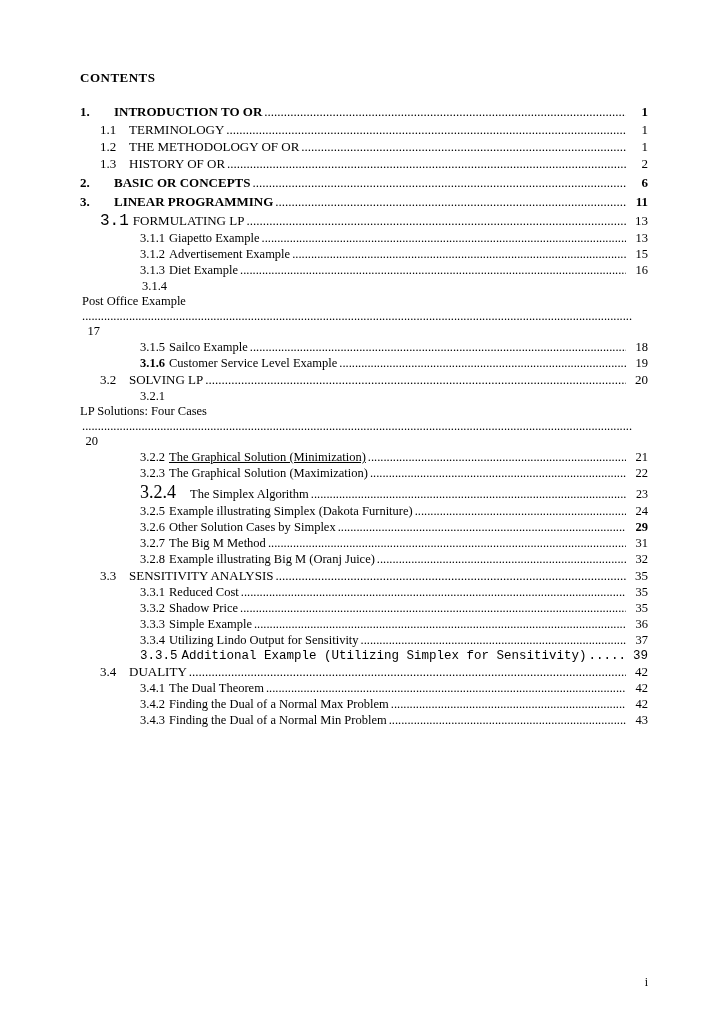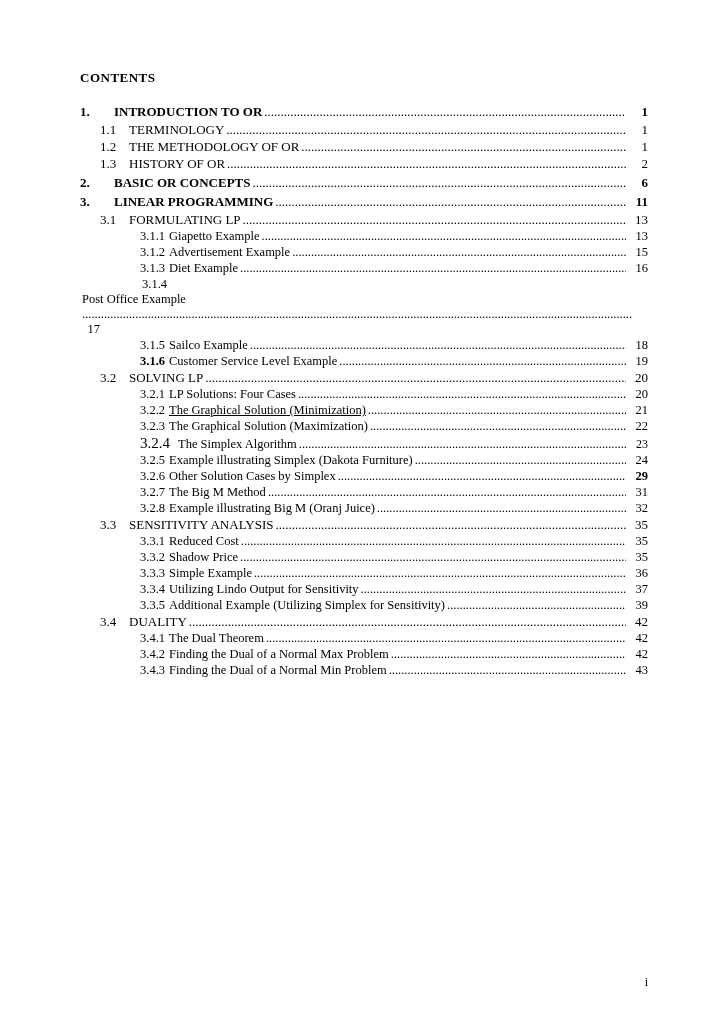--- a/index.html
+++ b/index.html
@@ -98,21 +98,21 @@
         <span style="flex: 1 1 0%; overflow: hidden; font-size: 13px; position: relative; margin-left: 2px; margin-right: 4px; white-space: nowrap; display: inline-block; vertical-align: baseline;"> ................................................................................................................................................................................</span>
         <span style="font-weight: bold; font-size: 13px; flex-shrink: 0; text-align: right; min-width: 18px;">6</span>
       </div>
       <div class="toc-entry" style="margin-top: 3px; margin-bottom: 2px; display: flex; align-items: baseline; width: 100%;">
         <span style="font-weight: bold; font-size: 13px; padding-left: 0px; flex-shrink: 0; min-width: 30px; margin-right: 4px;">3.</span>
         <span style="font-weight: bold; font-size: 13px; white-space: nowrap; flex-shrink: 0;">LINEAR PROGRAMMING</span>
         <span style="flex: 1 1 0%; overflow: hidden; font-size: 13px; position: relative; margin-left: 2px; margin-right: 4px; white-space: nowrap; display: inline-block; vertical-align: baseline;"> ................................................................................................................................................................................</span>
         <span style="font-weight: bold; font-size: 13px; flex-shrink: 0; text-align: right; min-width: 18px;">11</span>
       </div>
       <div class="toc-entry" style="margin-bottom: 1px; display: flex; align-items: baseline; width: 100%;">
-        <span style="font-weight: normal; font-size: 13px; padding-left: 20px; flex-shrink: 0; min-width: 45px; margin-right: 4px;">3.1</span>
+        <span style="font-weight: normal; font-size: 16px; padding-left: 20px; flex-shrink: 0; min-width: 45px; margin-right: 4px; font-family: Liberation Mono, monospace;">3.1</span>
         <span style="font-weight: normal; font-size: 13px; white-space: nowrap; flex-shrink: 0;">FORMULATING LP</span>
         <span style="flex: 1 1 0%; overflow: hidden; font-size: 13px; position: relative; margin-left: 2px; margin-right: 4px; white-space: nowrap; display: inline-block; vertical-align: baseline;"> ................................................................................................................................................................................</span>
         <span style="font-weight: normal; font-size: 13px; flex-shrink: 0; text-align: right; min-width: 18px;">13</span>
       </div>
       <div class="toc-entry" style="margin-bottom: 1px; display: flex; align-items: baseline; width: 100%;">
         <span style="font-weight: normal; font-size: 12.5px; padding-left: 60px; flex-shrink: 0; min-width: 55px; margin-right: 4px;">3.1.1</span>
         <span style="font-weight: normal; font-size: 12.5px; white-space: nowrap; flex-shrink: 0;">Giapetto Example</span>
         <span style="flex: 1 1 0%; overflow: hidden; font-size: 12.5px; position: relative; margin-left: 2px; margin-right: 4px; white-space: nowrap; display: inline-block; vertical-align: baseline;"> ................................................................................................................................................................................</span>
         <span style="font-weight: normal; font-size: 12.5px; flex-shrink: 0; text-align: right; min-width: 18px;">13</span>
       </div>
@@ -145,40 +145,40 @@
         <span style="font-weight: normal; font-size: 12.5px; white-space: nowrap; flex-shrink: 0;">Customer Service Level Example</span>
         <span style="flex: 1 1 0%; overflow: hidden; font-size: 12.5px; position: relative; margin-left: 2px; margin-right: 4px; white-space: nowrap; display: inline-block; vertical-align: baseline;"> ................................................................................................................................................................................</span>
         <span style="font-weight: normal; font-size: 12.5px; flex-shrink: 0; text-align: right; min-width: 18px;">19</span>
       </div>
       <div class="toc-entry" style="margin-bottom: 1px; display: flex; align-items: baseline; width: 100%;">
         <span style="font-weight: normal; font-size: 13px; padding-left: 20px; flex-shrink: 0; min-width: 45px; margin-right: 4px;">3.2</span>
         <span style="font-weight: normal; font-size: 13px; white-space: nowrap; flex-shrink: 0;">SOLVING LP</span>
         <span style="flex: 1 1 0%; overflow: hidden; font-size: 13px; position: relative; margin-left: 2px; margin-right: 4px; white-space: nowrap; display: inline-block; vertical-align: baseline;"> ................................................................................................................................................................................</span>
         <span style="font-weight: normal; font-size: 13px; flex-shrink: 0; text-align: right; min-width: 18px;">20</span>
       </div>
-      <div class="toc-entry" style="margin-bottom: 1px; display: flex; align-items: flex-start; width: 100%;">
+      <div class="toc-entry" style="margin-bottom: 1px; display: flex; align-items: flex-start; width: 100%; flex-direction: column;">
         <span style="font-weight: normal; font-size: 12.5px; padding-left: 60px; flex-shrink: 0; min-width: 55px; margin-right: 4px;">3.2.1</span>
         <span style="font-weight: normal; font-size: 12.5px; white-space: nowrap; flex-shrink: 0;">LP Solutions: Four Cases</span>
         <span style="flex: 1 1 0%; overflow: hidden; font-size: 12.5px; position: relative; margin-left: 2px; margin-right: 4px; white-space: nowrap; display: inline-block; vertical-align: baseline;"> ................................................................................................................................................................................</span>
         <span style="font-weight: normal; font-size: 12.5px; flex-shrink: 0; text-align: right; min-width: 18px;">20</span>
       </div>
       <div class="toc-entry" style="margin-bottom: 1px; display: flex; align-items: baseline; width: 100%;">
         <span style="font-weight: normal; font-size: 12.5px; padding-left: 60px; flex-shrink: 0; min-width: 55px; margin-right: 4px;">3.2.2</span>
         <span style="font-weight: normal; font-size: 12.5px; white-space: nowrap; flex-shrink: 0; text-decoration: underline;">The Graphical Solution (Minimization)</span>
         <span style="flex: 1 1 0%; overflow: hidden; font-size: 12.5px; position: relative; margin-left: 2px; margin-right: 4px; white-space: nowrap; display: inline-block; vertical-align: baseline;"> ................................................................................................................................................................................</span>
         <span style="font-weight: normal; font-size: 12.5px; flex-shrink: 0; text-align: right; min-width: 18px;">21</span>
       </div>
       <div class="toc-entry" style="margin-bottom: 1px; display: flex; align-items: baseline; width: 100%;">
         <span style="font-weight: normal; font-size: 12.5px; padding-left: 60px; flex-shrink: 0; min-width: 55px; margin-right: 4px;">3.2.3</span>
         <span style="font-weight: normal; font-size: 12.5px; white-space: nowrap; flex-shrink: 0;">The Graphical Solution (Maximization)</span>
         <span style="flex: 1 1 0%; overflow: hidden; font-size: 12.5px; position: relative; margin-left: 2px; margin-right: 4px; white-space: nowrap; display: inline-block; vertical-align: baseline;"> ................................................................................................................................................................................</span>
         <span style="font-weight: normal; font-size: 12.5px; flex-shrink: 0; text-align: right; min-width: 18px;">22</span>
       </div>
       <div class="toc-entry" style="margin-bottom: 1px; display: flex; align-items: baseline; width: 100%;">
-        <span style="font-weight: normal; font-size: 15px; padding-left: 60px; flex-shrink: 0; min-width: 55px; margin-right: 8px;">3.2.4</span>
+        <span style="font-weight: normal; font-size: 18px; padding-left: 60px; flex-shrink: 0; min-width: 55px; margin-right: 14px;">3.2.4</span>
         <span style="font-weight: normal; font-size: 12.5px; white-space: nowrap; flex-shrink: 0;">The Simplex Algorithm</span>
         <span style="flex: 1 1 0%; overflow: hidden; font-size: 12.5px; position: relative; margin-left: 2px; margin-right: 4px; white-space: nowrap; display: inline-block; vertical-align: baseline;"> ................................................................................................................................................................................</span>
         <span style="font-weight: normal; font-size: 12px; flex-shrink: 0; text-align: right; min-width: 18px;">23</span>
       </div>
       <div class="toc-entry" style="margin-bottom: 1px; display: flex; align-items: baseline; width: 100%;">
         <span style="font-weight: normal; font-size: 12.5px; padding-left: 60px; flex-shrink: 0; min-width: 55px; margin-right: 4px;">3.2.5</span>
         <span style="font-weight: normal; font-size: 12.5px; white-space: nowrap; flex-shrink: 0;">Example illustrating Simplex (Dakota Furniture)</span>
         <span style="flex: 1 1 0%; overflow: hidden; font-size: 12.5px; position: relative; margin-left: 2px; margin-right: 4px; white-space: nowrap; display: inline-block; vertical-align: baseline;"> ................................................................................................................................................................................</span>
         <span style="font-weight: normal; font-size: 12.5px; flex-shrink: 0; text-align: right; min-width: 18px;">24</span>
       </div>
@@ -223,21 +223,21 @@
         <span style="font-weight: normal; font-size: 12.5px; white-space: nowrap; flex-shrink: 0;">Simple Example</span>
         <span style="flex: 1 1 0%; overflow: hidden; font-size: 12.5px; position: relative; margin-left: 2px; margin-right: 4px; white-space: nowrap; display: inline-block; vertical-align: baseline;"> ................................................................................................................................................................................</span>
         <span style="font-weight: normal; font-size: 12.5px; flex-shrink: 0; text-align: right; min-width: 18px;">36</span>
       </div>
       <div class="toc-entry" style="margin-bottom: 1px; display: flex; align-items: baseline; width: 100%;">
         <span style="font-weight: normal; font-size: 12.5px; padding-left: 60px; flex-shrink: 0; min-width: 55px; margin-right: 4px;">3.3.4</span>
         <span style="font-weight: normal; font-size: 12.5px; white-space: nowrap; flex-shrink: 0;">Utilizing Lindo Output for Sensitivity</span>
         <span style="flex: 1 1 0%; overflow: hidden; font-size: 12.5px; position: relative; margin-left: 2px; margin-right: 4px; white-space: nowrap; display: inline-block; vertical-align: baseline;"> ................................................................................................................................................................................</span>
         <span style="font-weight: normal; font-size: 12.5px; flex-shrink: 0; text-align: right; min-width: 18px;">37</span>
       </div>
-      <div class="toc-entry" style="margin-bottom: 1px; display: flex; align-items: baseline; width: 100%;">
+      <div class="toc-entry" style="margin-bottom: 1px; display: flex; align-items: baseline; width: 100%; font-family: Liberation Mono, monospace;">
         <span style="font-weight: normal; font-size: 12.5px; padding-left: 60px; flex-shrink: 0; min-width: 55px; margin-right: 4px;">3.3.5</span>
         <span style="font-weight: normal; font-size: 12.5px; white-space: nowrap; flex-shrink: 0;">Additional Example (Utilizing Simplex for Sensitivity)</span>
         <span style="flex: 1 1 0%; overflow: hidden; font-size: 12.5px; position: relative; margin-left: 2px; margin-right: 4px; white-space: nowrap; display: inline-block; vertical-align: baseline;"> ................................................................................................................................................................................</span>
         <span style="font-weight: normal; font-size: 12.5px; flex-shrink: 0; text-align: right; min-width: 18px;">39</span>
       </div>
       <div class="toc-entry" style="margin-bottom: 1px; display: flex; align-items: baseline; width: 100%;">
         <span style="font-weight: normal; font-size: 13px; padding-left: 20px; flex-shrink: 0; min-width: 45px; margin-right: 4px;">3.4</span>
         <span style="font-weight: normal; font-size: 13px; white-space: nowrap; flex-shrink: 0;">DUALITY</span>
         <span style="flex: 1 1 0%; overflow: hidden; font-size: 13px; position: relative; margin-left: 2px; margin-right: 4px; white-space: nowrap; display: inline-block; vertical-align: baseline;"> ................................................................................................................................................................................</span>
         <span style="font-weight: normal; font-size: 13px; flex-shrink: 0; text-align: right; min-width: 18px;">42</span>

